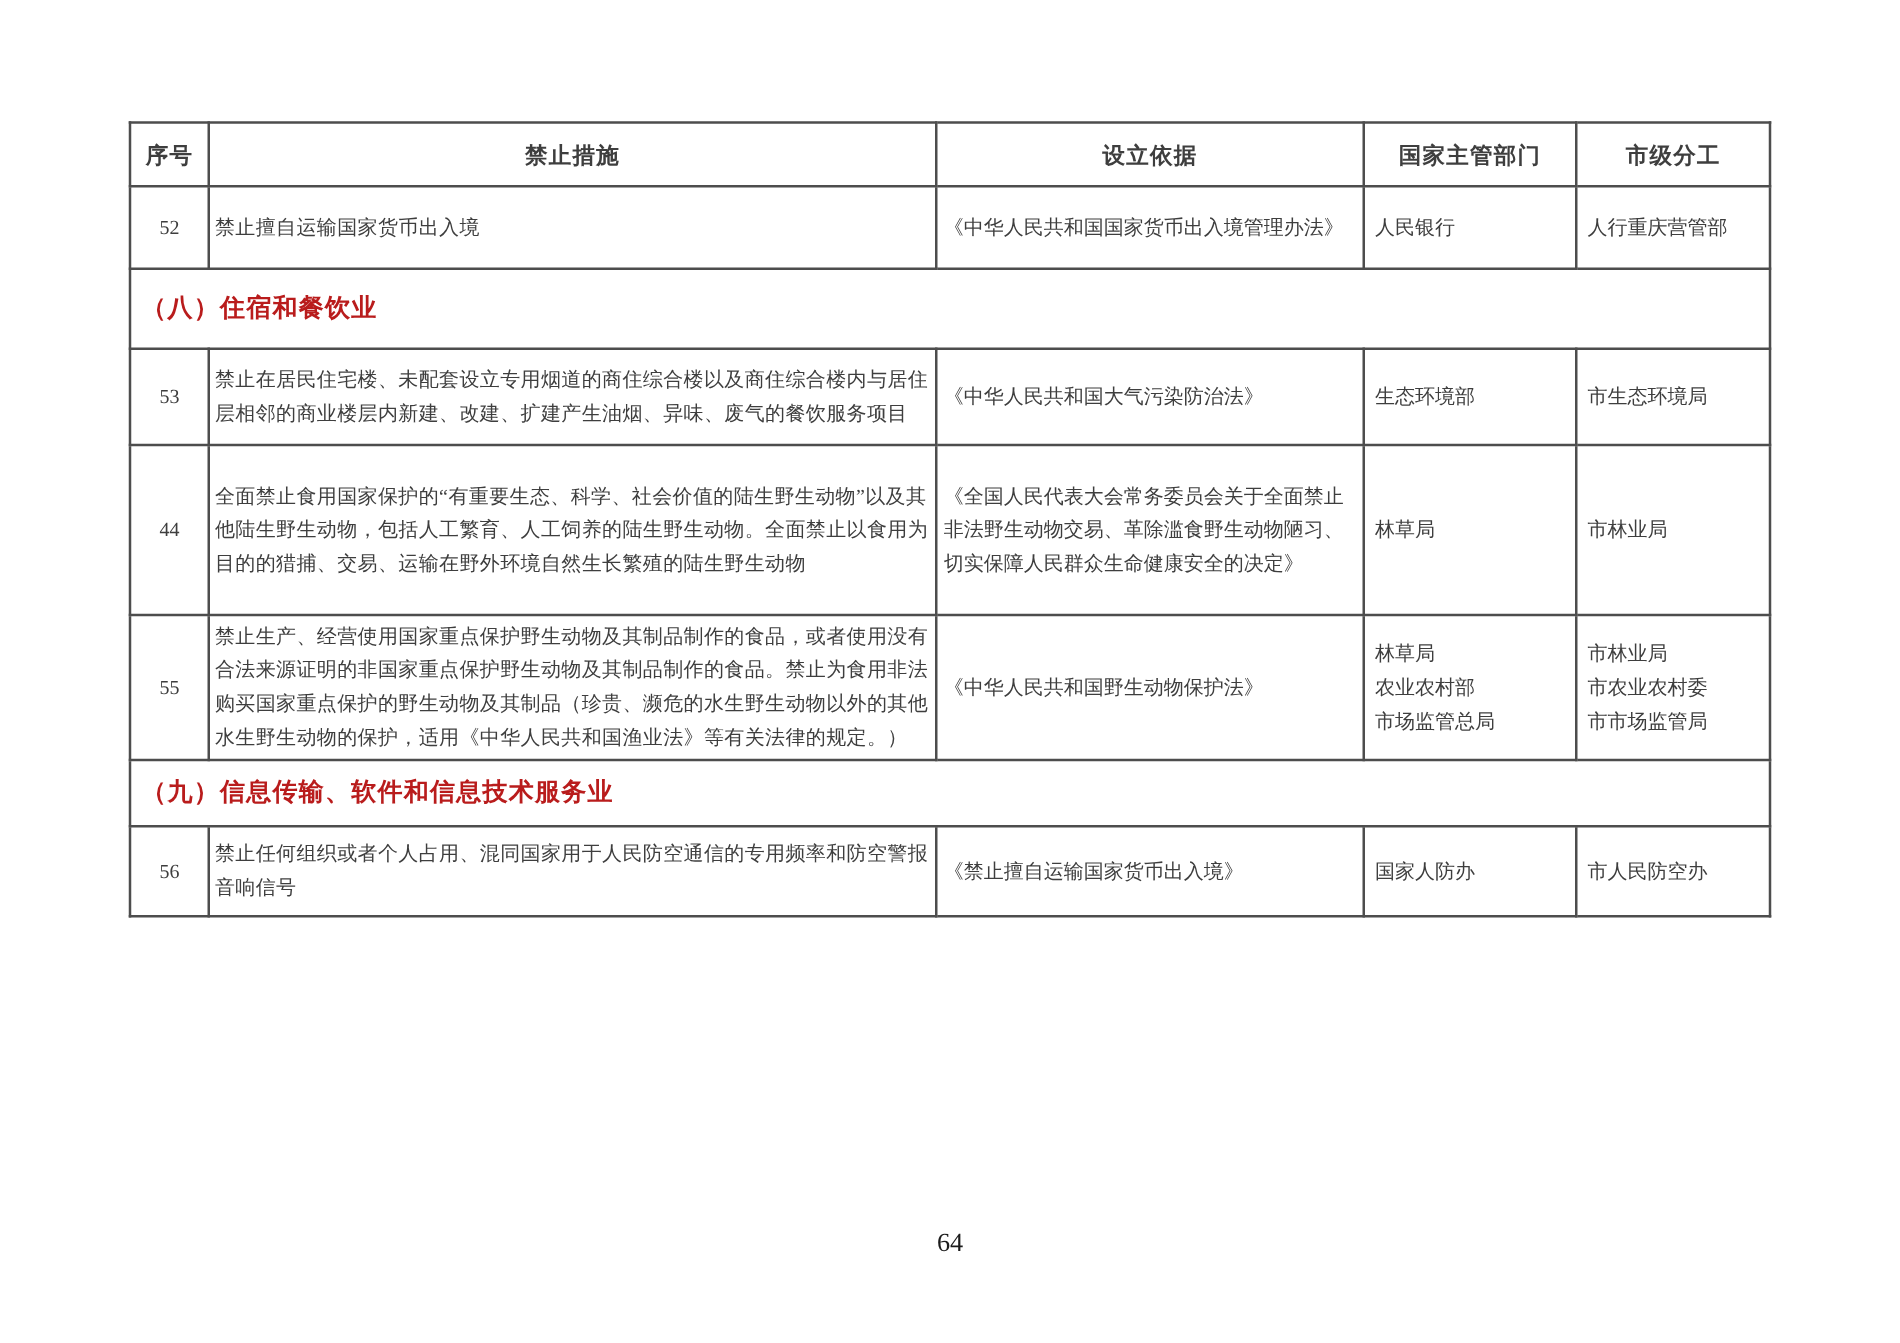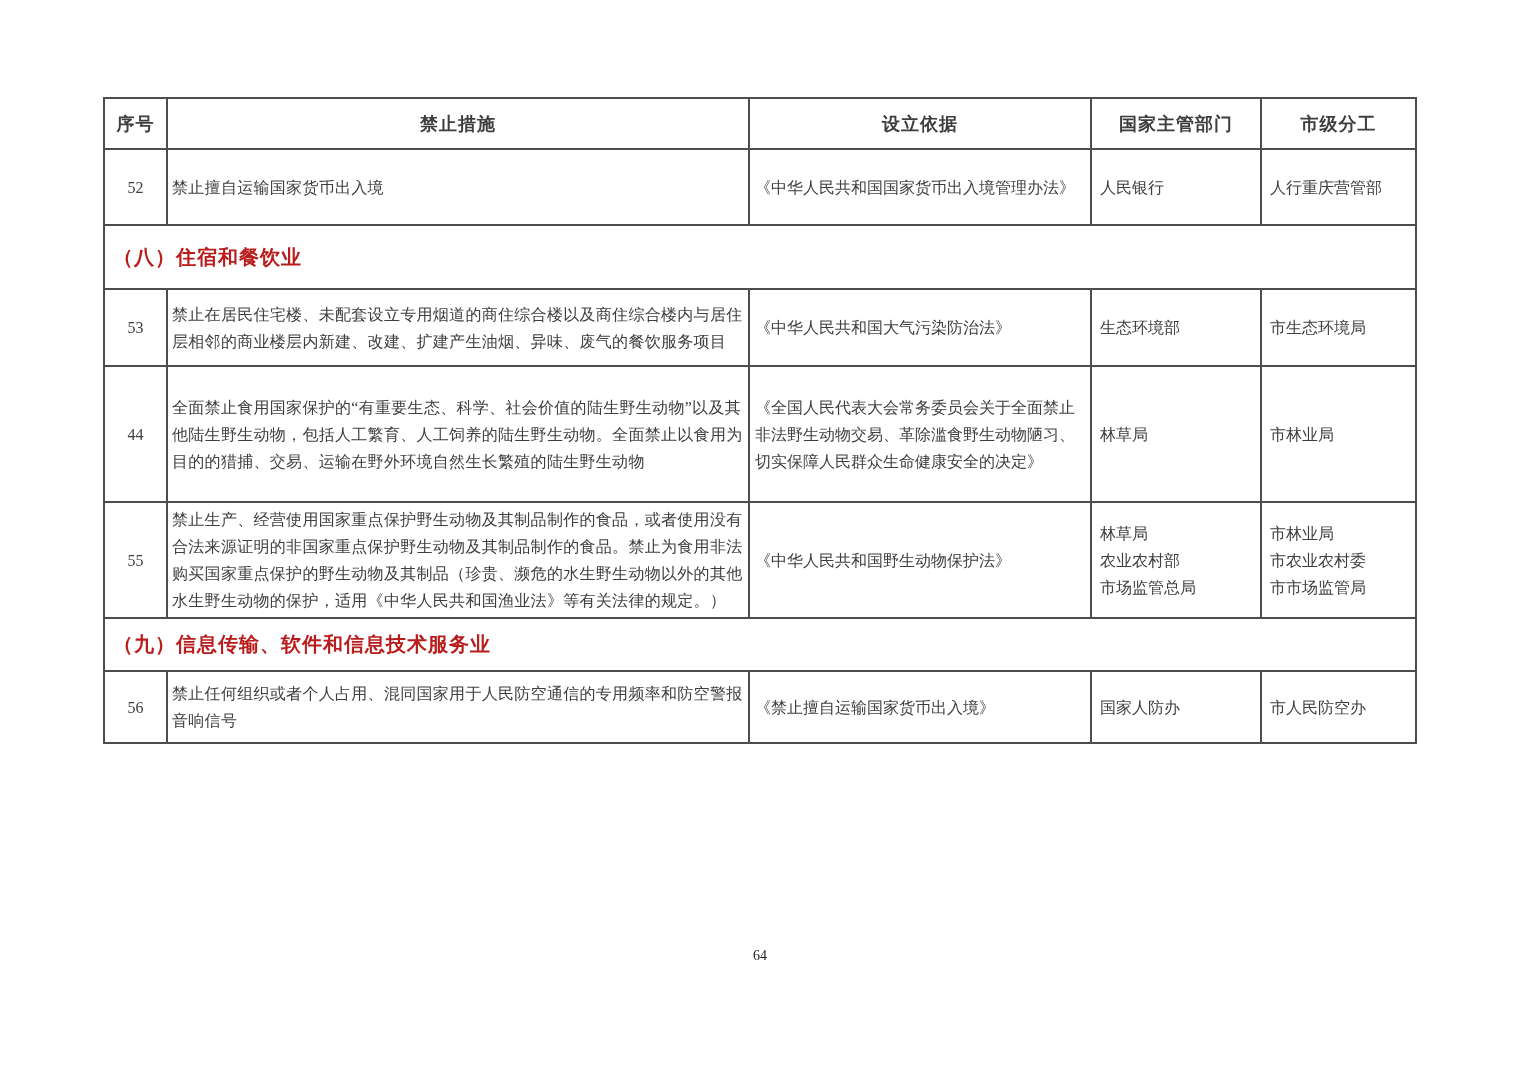--- a/index.html
+++ b/index.html
@@ -65,34 +65,34 @@
     font-family: "Liberation Sans", "DejaVu Sans", sans-serif;
     font-size: 20px;
     font-weight: bold;
     letter-spacing: 1px;
     color: #b91c1c;
     padding: 2px 8px;
     text-align: left;
     vertical-align: middle;
   }
   .h-51   { height: 80px; }
-  .h-52   { height: 76px; }
+  .h-52   { height: 66px; }
   .h-sec8 { height: 64px; }
   .h-53   { height: 77px; }
   .h-54   { height: 136px; }
   .h-55   { height: 116px; }
   .h-sec9 { height: 53px; }
   .h-56   { height: 72px; }
   .page-number {
     position: absolute;
-    top: 948px;
+    top: 982px;
     left: 0;
     width: 100%;
     text-align: center;
-    font-size: 14px;
+    font-size: 21px;
     color: #1c1c1c;
   }
 </style>
 </head>
 <body>
 
 <table class="doc-table">
   <colgroup>
     <col style="width:63px">
     <col style="width:582px">

